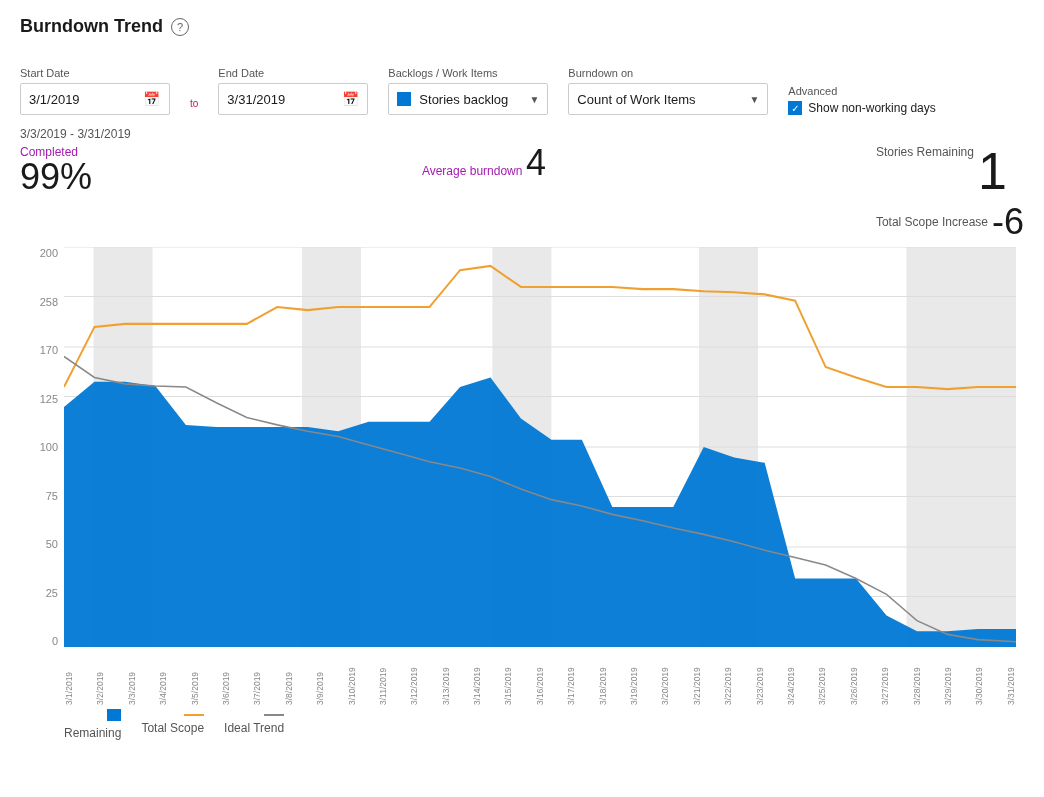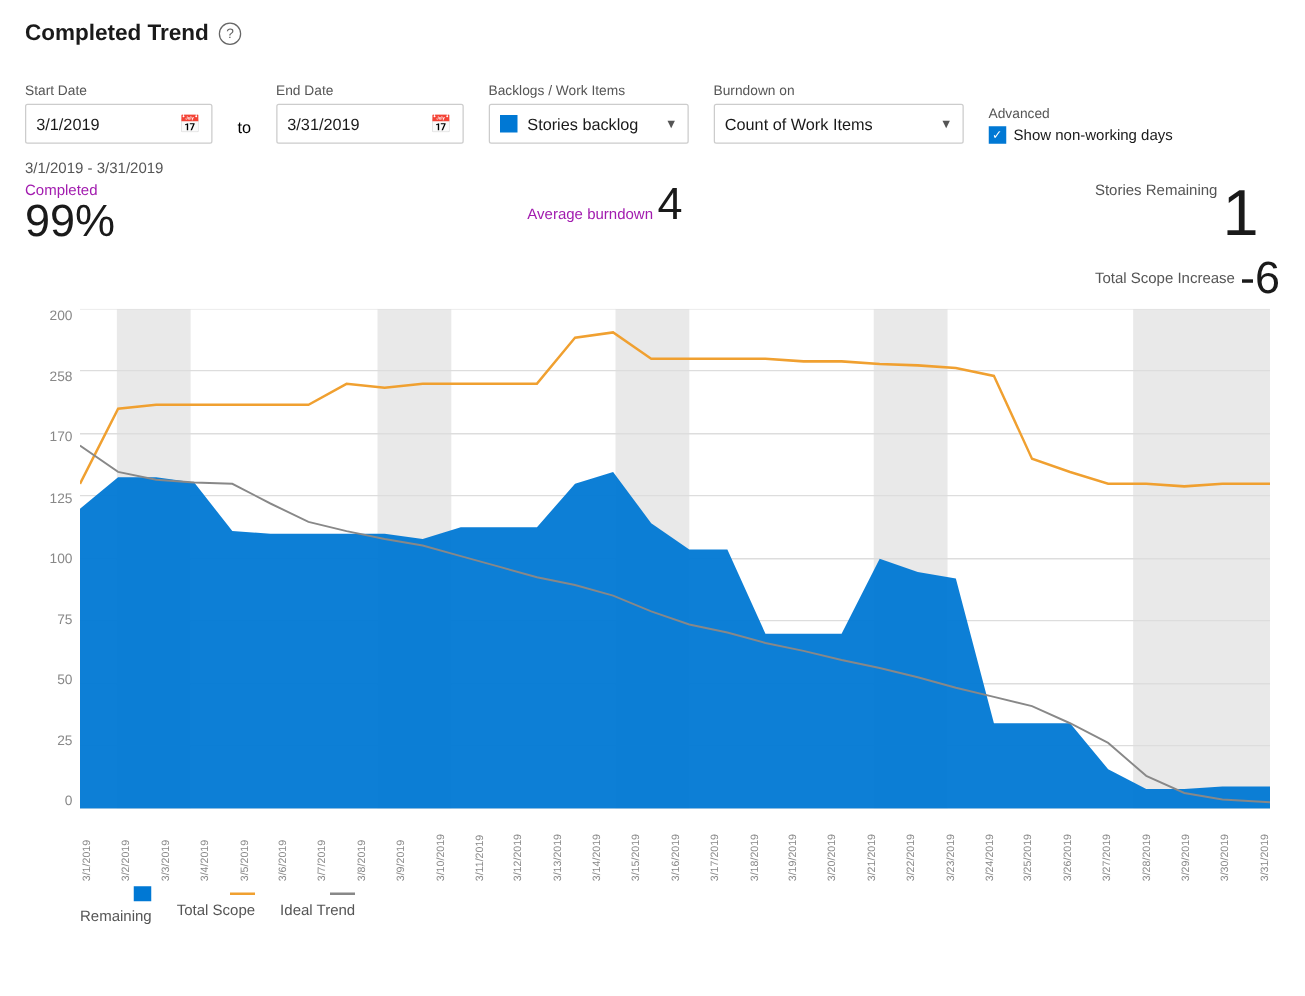--- a/index.html
+++ b/index.html
@@ -10,21 +10,21 @@
     .title-row { display: flex; align-items: center; gap: 8px; margin-bottom: 16px; }
     .title { font-size: 18px; font-weight: 600; color: #1a1a1a; }
     .help-icon { width: 18px; height: 18px; border-radius: 50%; border: 1.5px solid #666; display: flex; align-items: center; justify-content: center; font-size: 11px; color: #666; cursor: pointer; }
 
     .controls { display: flex; align-items: flex-end; gap: 20px; margin-bottom: 12px; flex-wrap: wrap; }
     .control-group { display: flex; flex-direction: column; gap: 4px; margin-top: 14px; }
     .control-label { font-size: 11px; color: #555; font-weight: 400; }
     .date-input { display: flex; align-items: center; border: 1px solid #ccc; border-radius: 2px; padding: 4px 8px; gap: 6px; background: #fff; height: 32px; min-width: 150px; }
     .date-text { font-size: 13px; color: #1a1a1a; flex: 1; }
     .cal-icon { color: #666; font-size: 14px; }
-    .to-label { font-size: 13px; color: #000000; padding-bottom: 6px; }
+    .to-label { font-size: 10px; color: #be185d; padding-bottom: 6px; }
 
     .dropdown { display: flex; align-items: center; border: 1px solid #ccc; border-radius: 2px; padding: 4px 8px; gap: 6px; background: #fff; height: 32px; min-width: 160px; cursor: pointer; }
     .dropdown-text { font-size: 13px; color: #1a1a1a; flex: 1; }
     .dropdown-icon { color: #555; font-size: 10px; }
 
     .advanced-group { display: flex; flex-direction: column; gap: 4px; }
     .checkbox-row { display: flex; align-items: center; gap: 6px; }
     .checkbox { width: 14px; height: 14px; background: #0078d4; border: none; display: flex; align-items: center; justify-content: center; }
     .checkbox-mark { color: #fff; font-size: 10px; }
     .checkbox-label { font-size: 12px; color: #1a1a1a; }
@@ -52,21 +52,21 @@
     .legend { display: flex; gap: 20px; margin-top: 2px; padding-left: 44px; }
     .legend-item { display: flex; align-items: flex-end; gap: 5px; font-size: 12px; color: #555; flex-direction: column; }
 
     svg.chart-svg { width: 100%; height: 100%; }
   </style>
 </head>
 <body>
 
 <div class="page">
   <div class="title-row">
-    <span class="title">Completed Trend</span>
+    <span class="title">Burndown Trend</span>
     <div class="help-icon">
       <span>?</span>
     </div>
   </div>
 
   <div class="controls">
     <div class="control-group">
       <span class="control-label">Start Date</span>
       <div class="date-input">
         <span class="date-text">3/1/2019</span>
@@ -105,21 +105,21 @@
       <span class="control-label">Advanced</span>
       <div class="checkbox-row">
         <div class="checkbox">
           <span class="checkbox-mark">✓</span>
         </div>
         <span class="checkbox-label">Show non-working days</span>
       </div>
     </div>
   </div>
 
-  <div class="date-range">3/1/2019 - 3/31/2019</div>
+  <div class="date-range">3/3/2019 - 3/31/2019</div>
 
   <div class="stats-row">
     <div class="stat-left">
       <span class="stat-label">Completed</span>
       <span class="stat-value">99%</span>
     </div>
     <div class="stat-center">
       <span class="stat-label">Average burndown</span>
       <span class="stat-value">4</span>
     </div>

